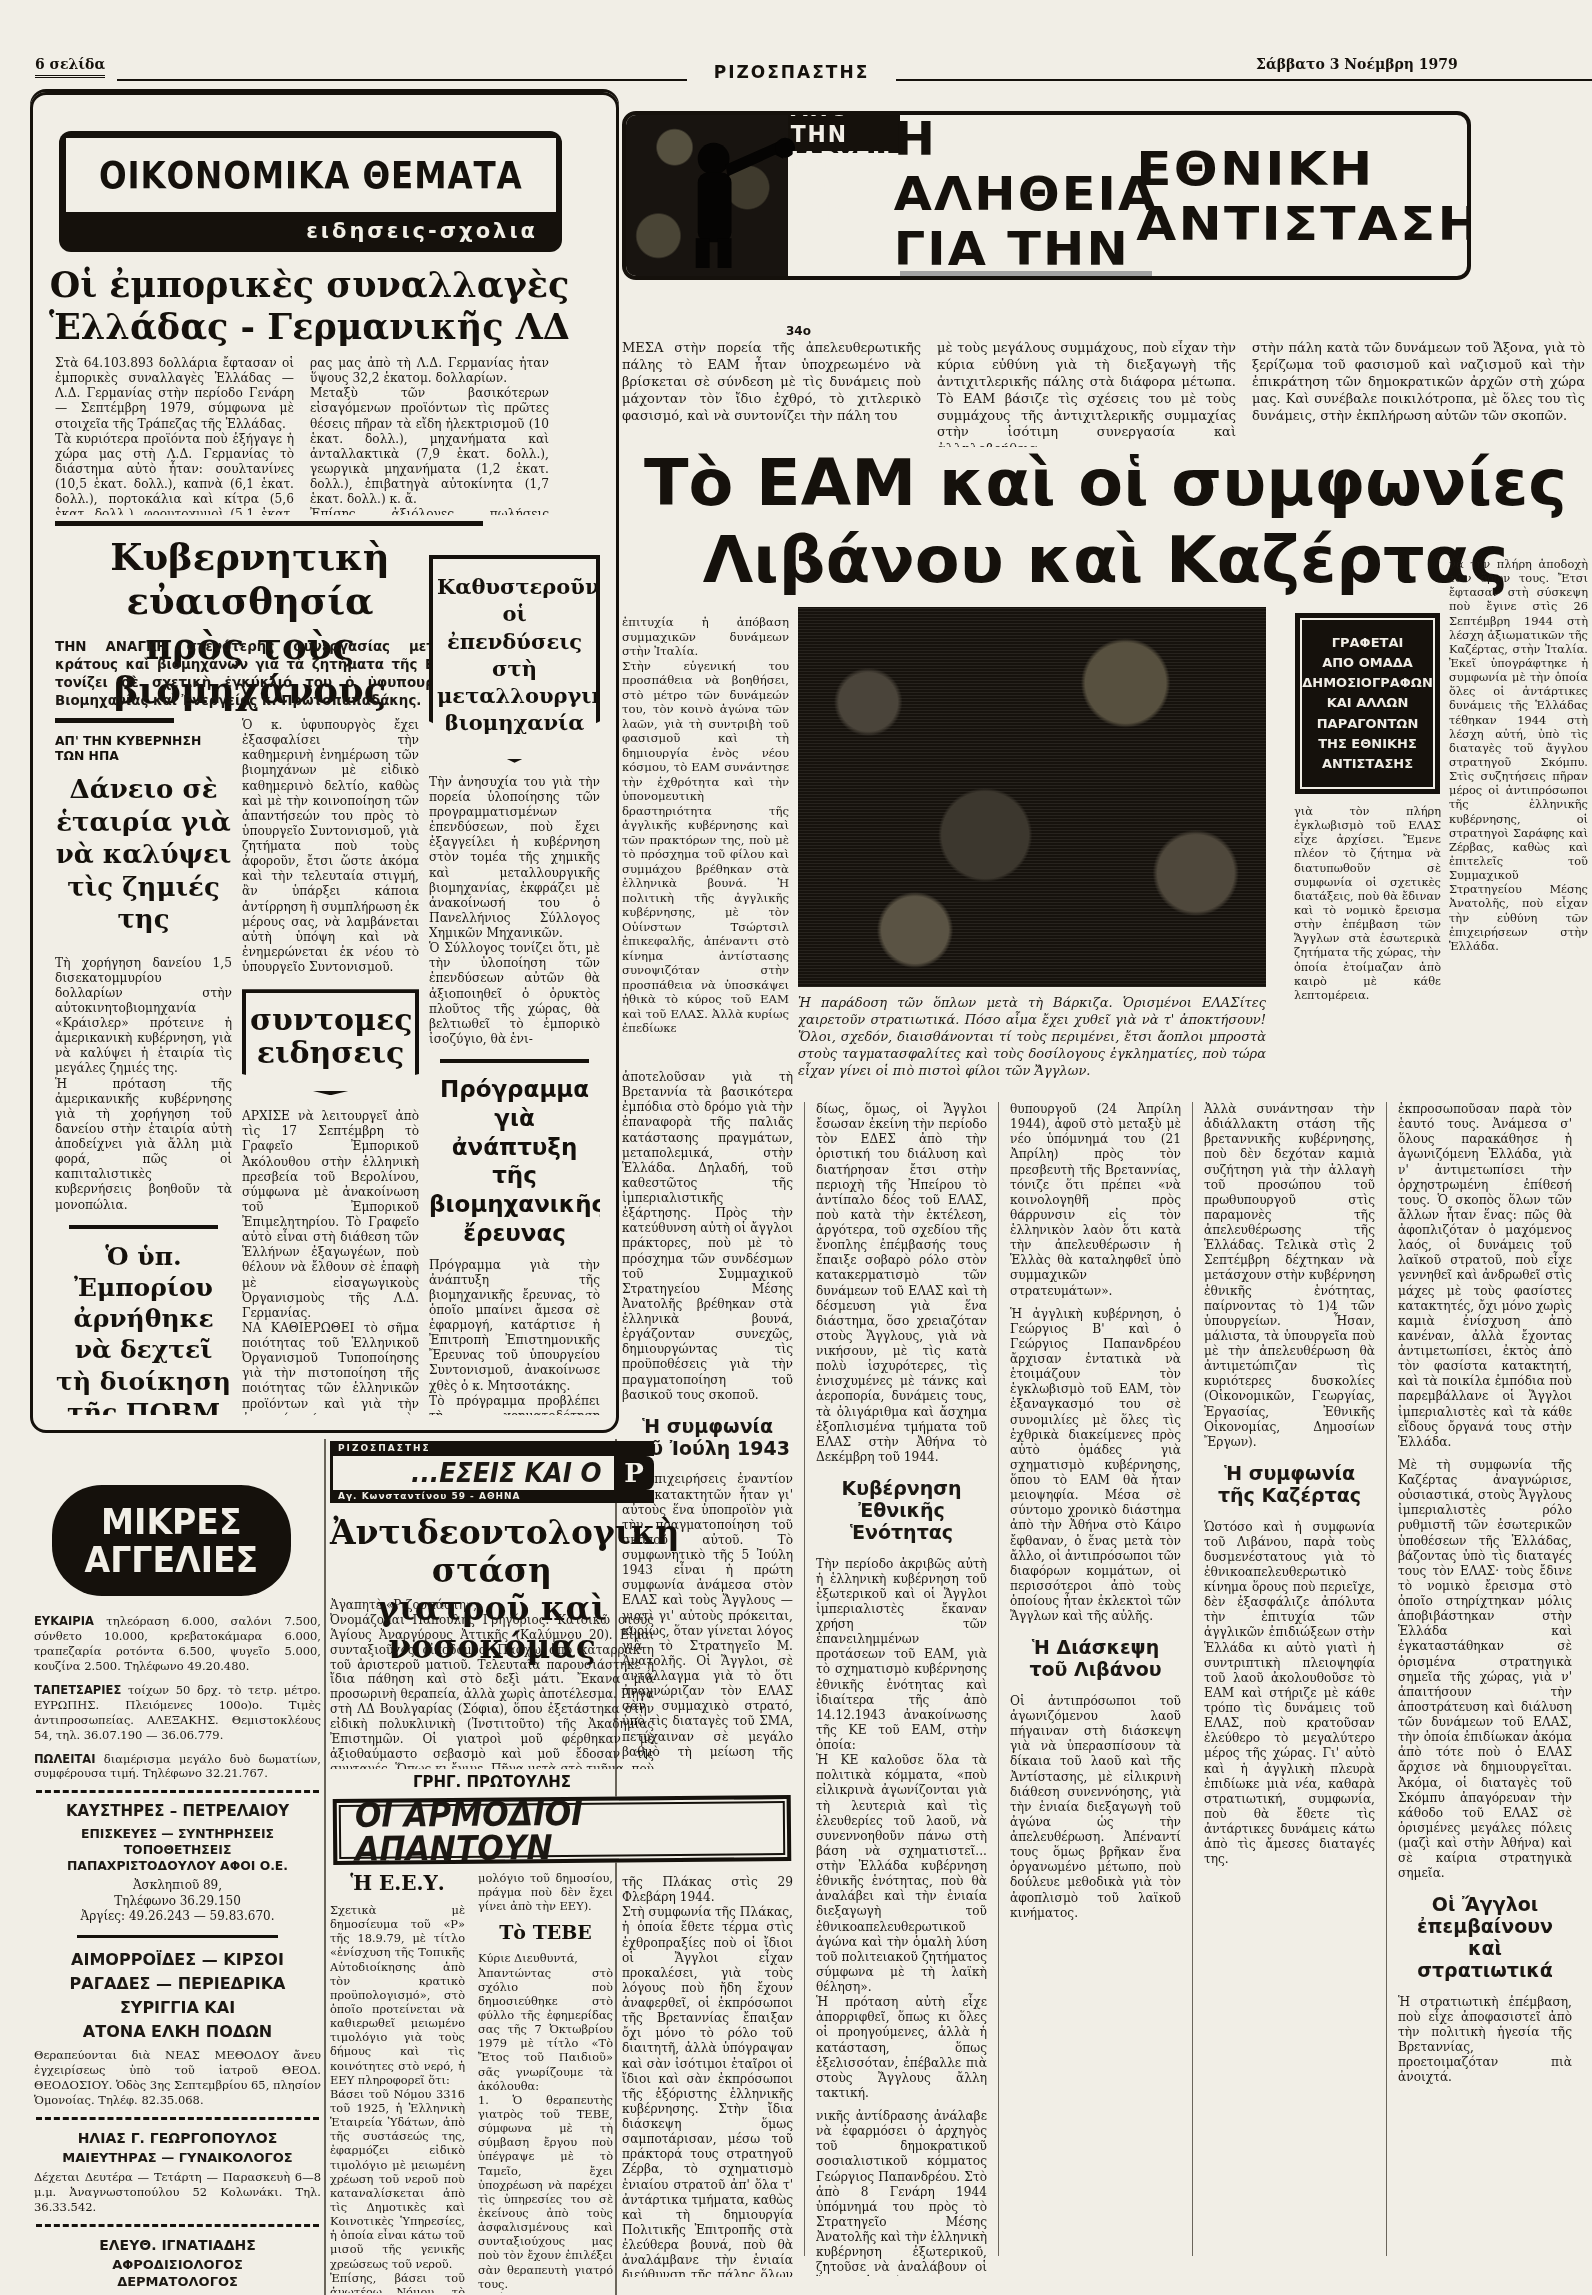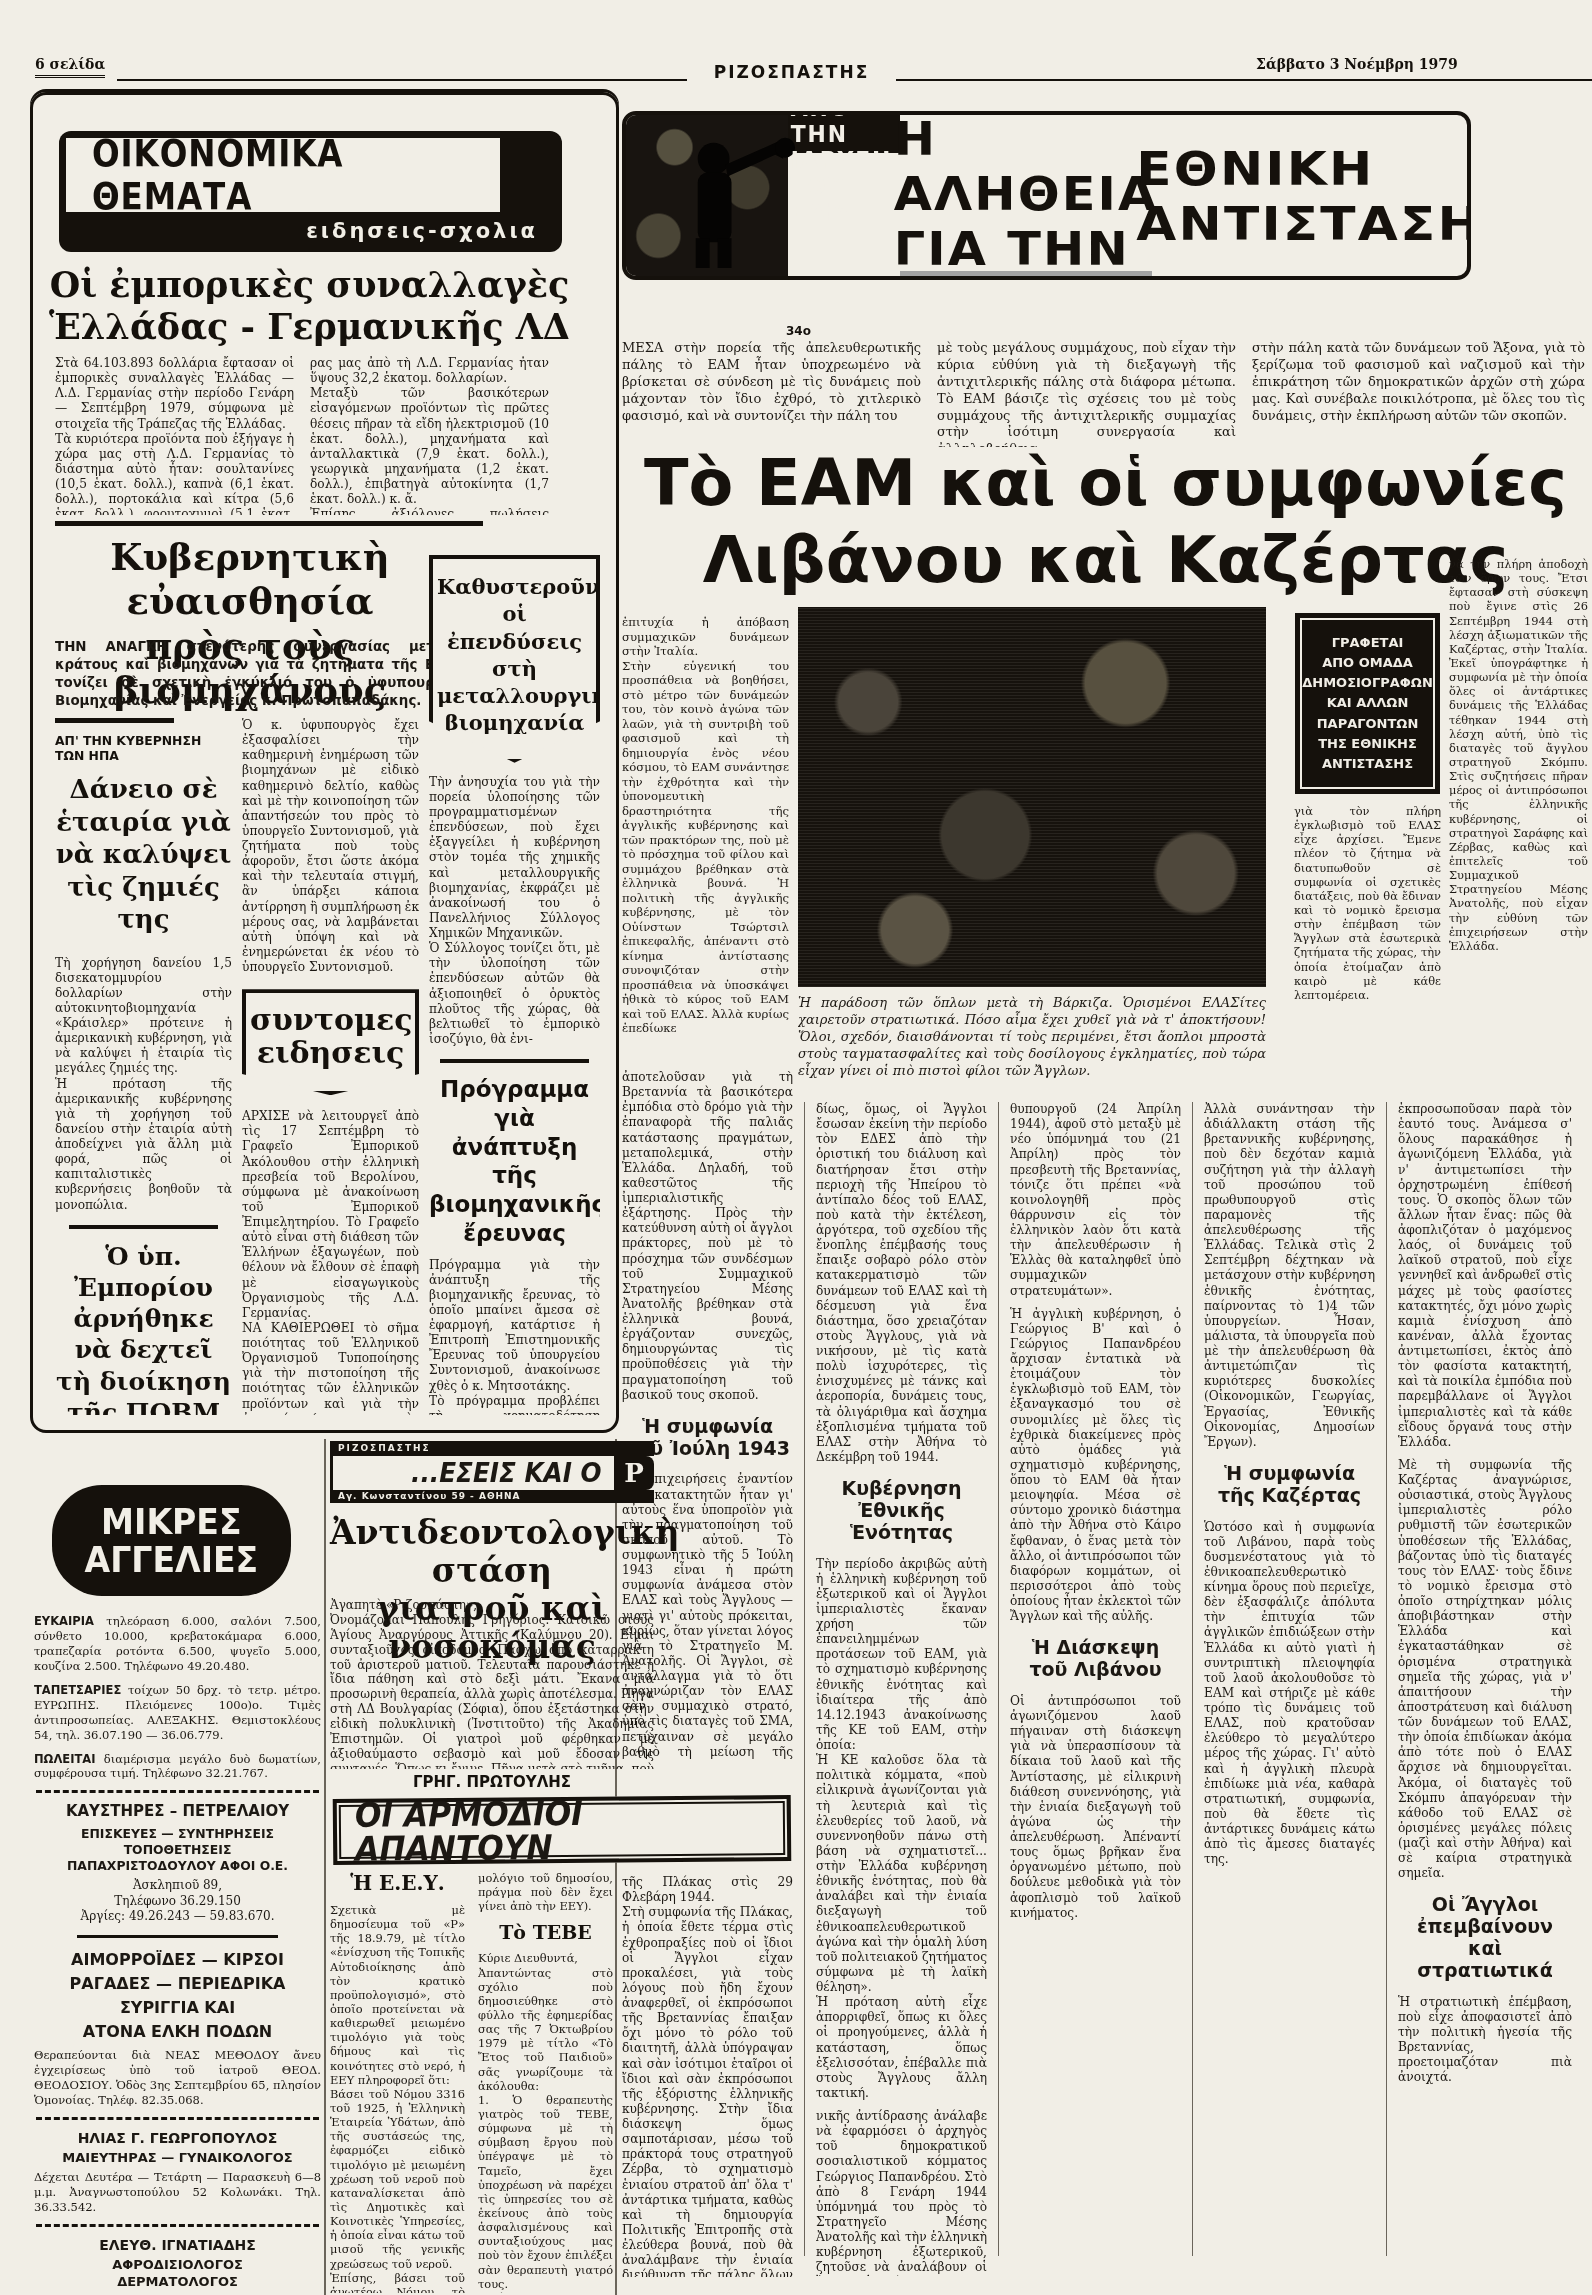--- a/index.html
+++ b/index.html
@@ -31,21 +31,21 @@
 <body>
 
 <div class="abs rule" style="left:117px;top:79px;width:1475px;height:2px"></div>
 <div class="abs serifhead" style="left:35px;top:56px;font-size:14px;border-bottom:3px double #15110c;padding-bottom:3px">6 σελίδα</div>
 <div class="abs sanshead" style="left:687px;top:62px;width:209px;text-align:center;font-size:17px;letter-spacing:2px;background:#f1eee6">ΡΙΖΟΣΠΑΣΤΗΣ</div>
 <div class="abs serifhead" style="left:1256px;top:56px;font-size:14px">Σάββατο 3 Νοέμβρη 1979</div>
 
 <div class="abs" style="left:30px;top:92px;width:583px;height:1335px;border:3px solid #15110c;border-radius:16px;box-shadow:0 -3px 0 0 #15110c">
 
   <div class="abs" style="left:26px;top:36px;width:503px;height:121px;background:#15110c;border-radius:12px;padding:0">
-    <div class="abs" style="left:7px;top:7px;width:434px;height:74px;background:#f1eee6;display:flex;align-items:center;justify-content:center">
+    <div class="abs" style="left:7px;top:7px;width:490px;height:74px;background:#f1eee6;display:flex;align-items:center;justify-content:center">
       <span class="sanshead" style="font-size:37px;transform:scaleX(.88);letter-spacing:1px">ΟΙΚΟΝΟΜΙΚΑ ΘΕΜΑΤΑ</span>
     </div>
     <div class="abs" style="left:7px;top:85px;width:490px;height:30px;display:flex;align-items:center;justify-content:flex-end">
       <span class="sanshead" style="color:#f1eee6;font-size:21px;letter-spacing:3px;padding-right:18px">ειδησεις-σχολια</span>
     </div>
   </div>
 
   <div class="abs serifhead" style="left:8px;top:169px;width:537px;text-align:center;font-size:35px;line-height:1.2">
     <div>Οἱ ἐμπορικὲς συναλλαγὲς</div>
     <div>Ἑλλάδας - Γερμανικῆς ΛΔ</div>

